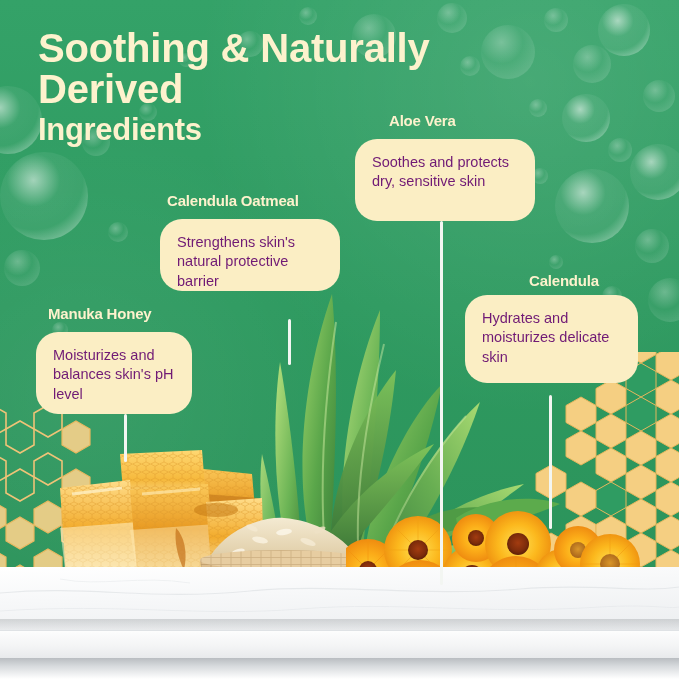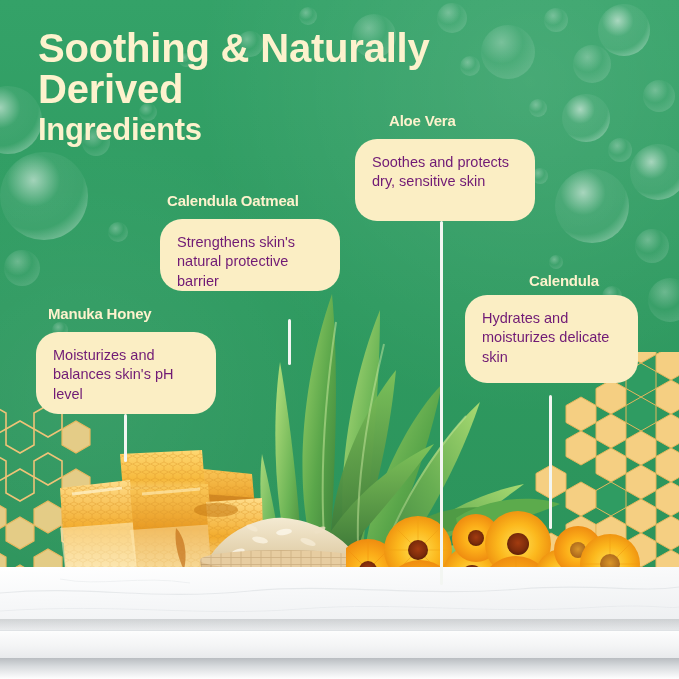--- a/index.html
+++ b/index.html
@@ -83,21 +83,21 @@
     padding:14px 16px 14px 17px;
     box-sizing:border-box;
   }
   .callout .stem{
     position:absolute;
     width:3px;background:#f3f6f2;border-radius:2px;
   }
 
   .c-manuka{left:36px;top:305px;}
   .c-manuka .ttl{left:12px;top:0;}
-  .c-manuka .box{left:0;top:27px;width:180px;height:82px;}
+  .c-manuka .box{left:0;top:27px;width:156px;height:82px;}
   .c-manuka .stem{left:88px;top:109px;height:48px;}
 
   .c-oat{left:160px;top:192px;}
   .c-oat .ttl{left:7px;top:0;}
   .c-oat .box{left:0;top:27px;width:180px;height:72px;}
   .c-oat .stem{left:128px;top:127px;height:46px;}
 
   .c-aloe{left:355px;top:112px;}
   .c-aloe .ttl{left:34px;top:0;}
   .c-aloe .box{left:0;top:27px;width:180px;height:82px;}

